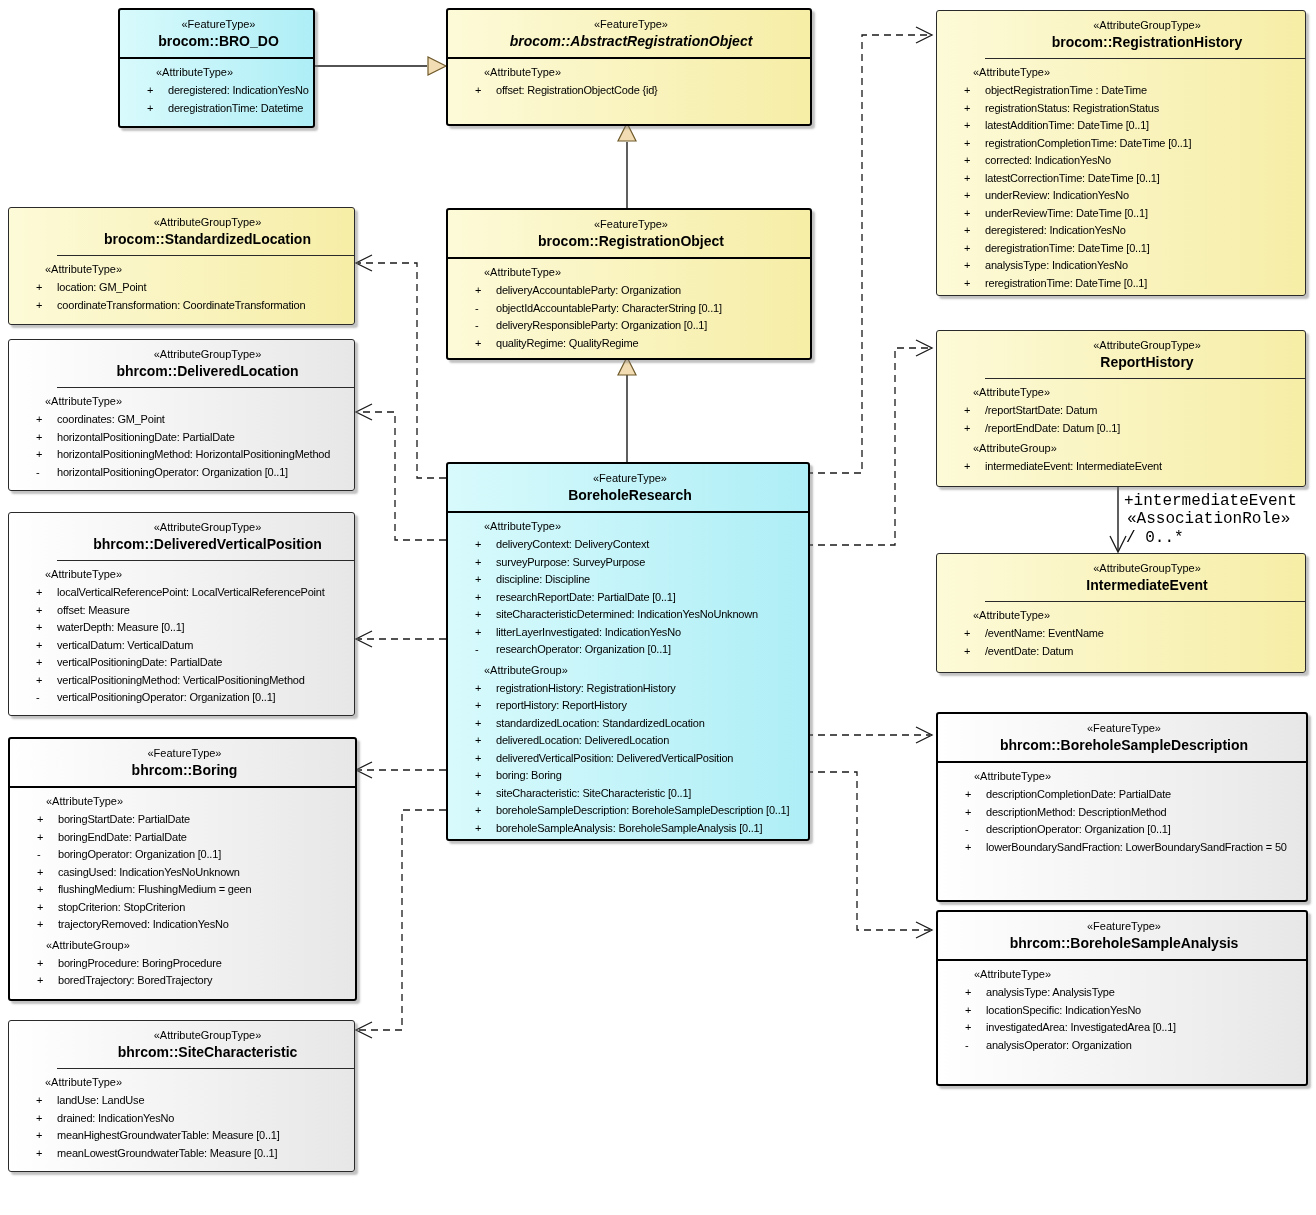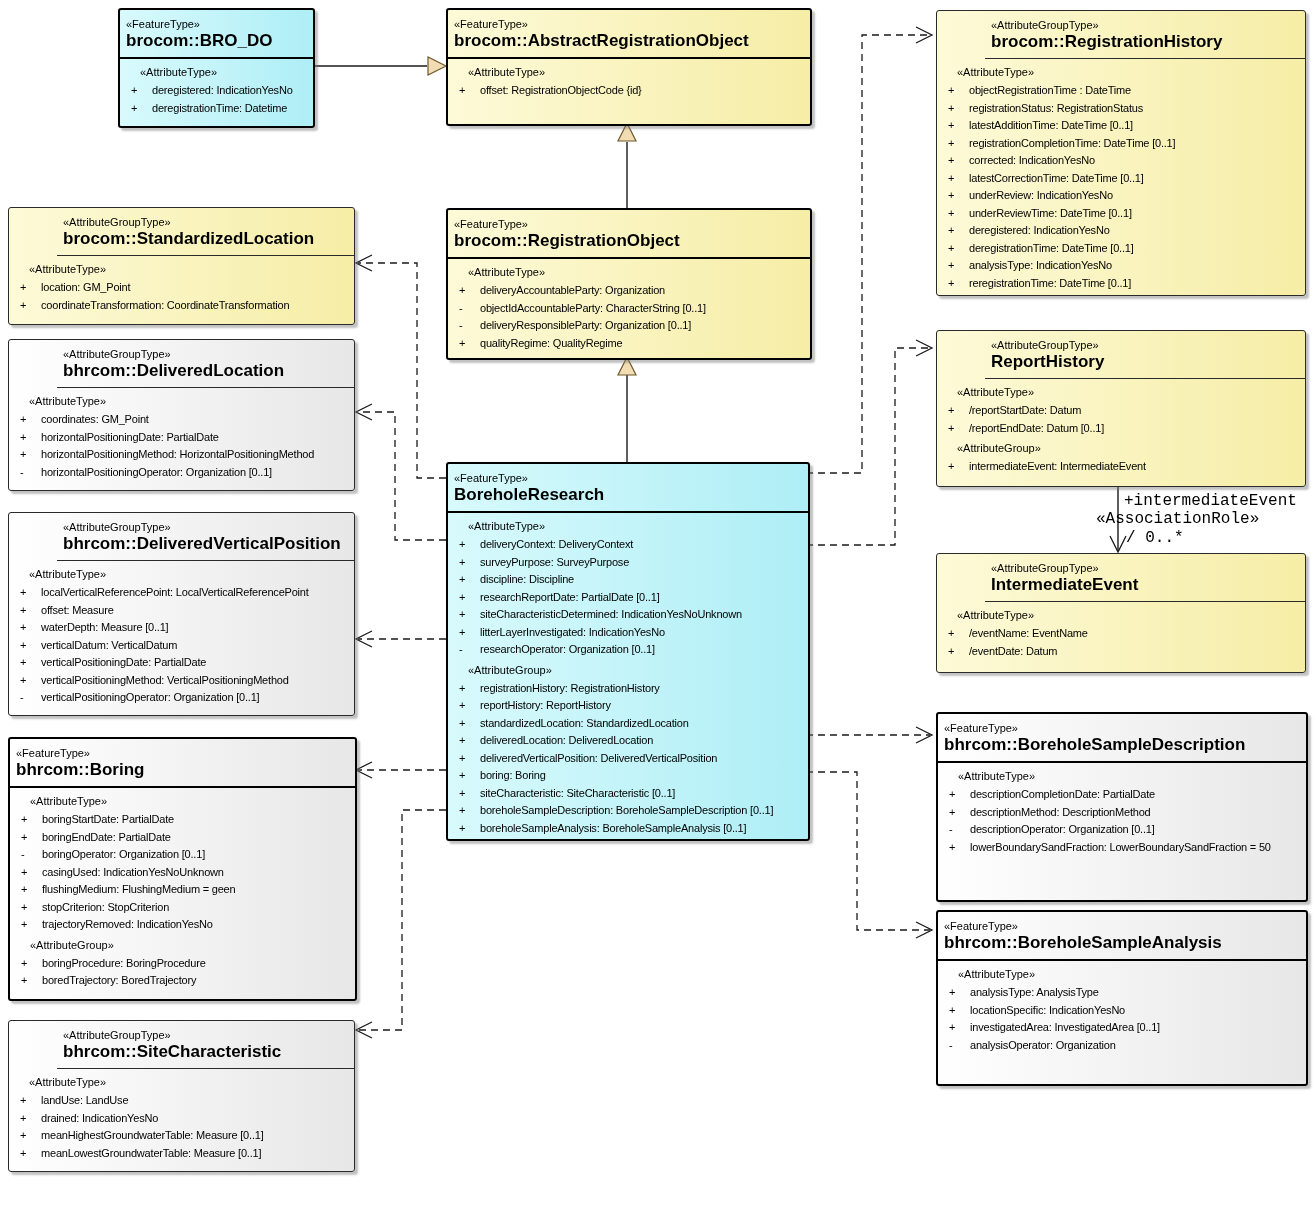--- a/index.html
+++ b/index.html
@@ -7,27 +7,27 @@
        font-family:"Liberation Sans",sans-serif;color:#000;}
   .canvas{position:absolute;left:0;top:0;width:1316px;height:1215px;}
   svg.wires{position:absolute;left:0;top:0;z-index:1;}
   .uml-box{position:absolute;z-index:2;border-radius:3px;overflow:hidden;
            box-shadow:3px 3px 2px rgba(120,120,120,0.45);}
   .thick{border:2px solid #000;}
   .thin{border:1px solid #2a2a2a;}
   .yellow{background:linear-gradient(90deg,#fdfad8 0%,#f6eda6 100%);}
   .cyan{background:linear-gradient(90deg,#d8fafc 0%,#aeeef6 100%);}
   .gray{background:linear-gradient(90deg,#ffffff 0%,#e7e7e7 100%);}
-  .uml-header{text-align:left;padding:7px 2px 7px 6px;}
+  .uml-header{text-align:center;padding:7px 2px 7px 6px;}
   .thick .uml-header{border-bottom:2px solid #000;}
   .thin .uml-header{border-bottom:1px solid #2a2a2a;margin-left:48px;}
   .stereo{font-size:11px;line-height:15px;}
-  .cname{font-size:17px;line-height:18px;font-weight:bold;}
-  .abstract .cname{}
-  .uml-attrs{padding-top:2px;}
+  .cname{font-size:14px;line-height:18px;font-weight:bold;}
+  .abstract .cname{font-style:italic;}
+  .uml-attrs{padding-top:2px;padding-left:16px;}
   .sec-label{font-size:11px;line-height:17px;padding-left:20px;margin:3px 0 1px 0;}
   .row{font-size:11px;line-height:17.5px;white-space:nowrap;letter-spacing:-0.2px;}
   .row .vis{display:inline-block;width:21px;padding-left:11px;}
   .row .txt{display:inline-block;}
   .solid{stroke:#1a1a1a;stroke-width:1.4;fill:none;}
   .dash{stroke:#1a1a1a;stroke-width:1.3;fill:none;stroke-dasharray:7 5;}
   .tri{fill:#f2dcb3;stroke:#6f5a2a;stroke-width:1.2;}
   .open{stroke:#1a1a1a;stroke-width:1.3;fill:none;}
   .assoc-label{position:absolute;z-index:3;font-size:16px;white-space:nowrap;font-family:Liberation Mono, monospace;}
 </style>
@@ -62,21 +62,21 @@
     <path class="dash" d="M806,735 H930"></path>
     <path class="open" d="M916,727 L932,735 L916,743"></path>
     <path class="dash" d="M806,772 H857 V930 H930"></path>
     <path class="open" d="M916,922 L932,930 L916,938"></path>
 
     <path class="solid" d="M1118,485 V551"></path>
     <path class="open" d="M1110,536 L1118,552 L1126,536"></path>
   </svg>
 
   <div class="assoc-label" style="left:1124px;top:492px;">+intermediateEvent</div>
-  <div class="assoc-label" style="left:1096px;top:510px;">«AssociationRole»</div>
+  <div class="assoc-label" style="left:1127px;top:510px;">«AssociationRole»</div>
   <div class="assoc-label" style="left:1126px;top:529px;">/ 0..*</div>
 
   <div class="uml-box thick cyan" style="left:118px;top:8px;width:193px;height:116px;">
     <div class="uml-header">
       <div class="stereo">«FeatureType»</div>
       <div class="cname">brocom::BRO_DO</div>
     </div>
     <div class="uml-attrs">
         <div class="sec-label">«AttributeType»</div>
         <div class="row"><span class="vis">+</span><span class="txt">deregistered: IndicationYesNo</span></div>

